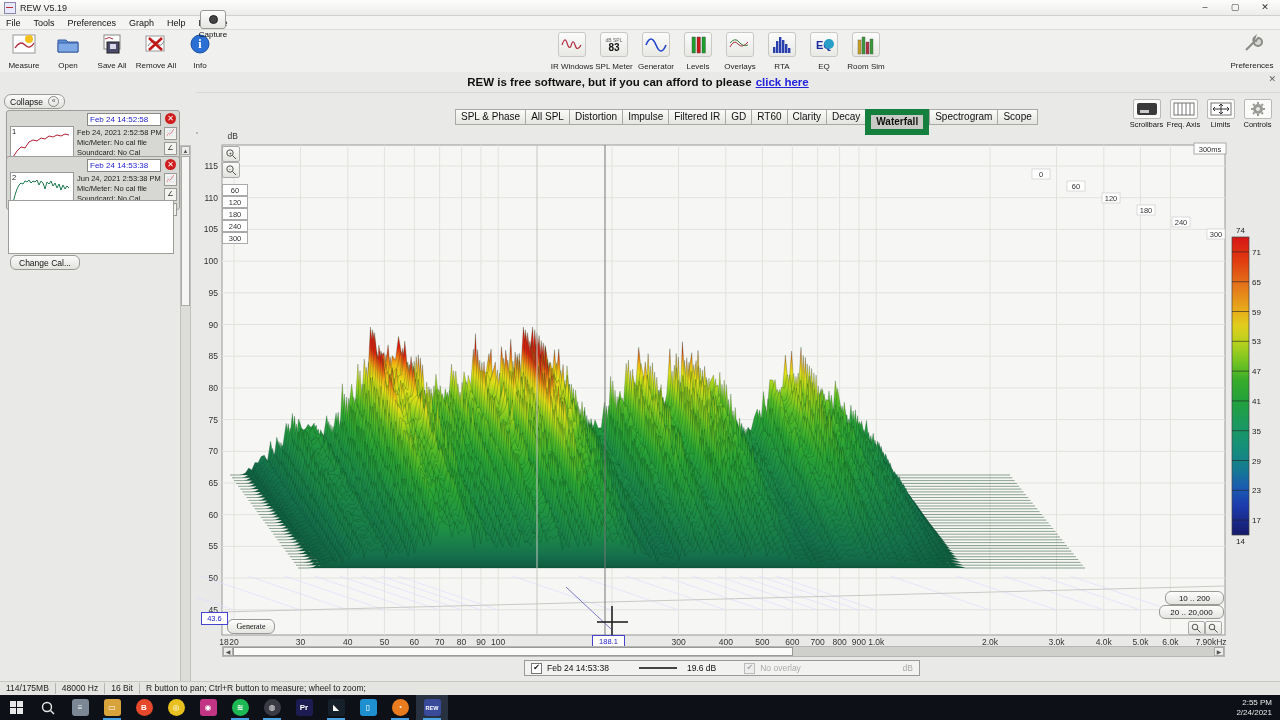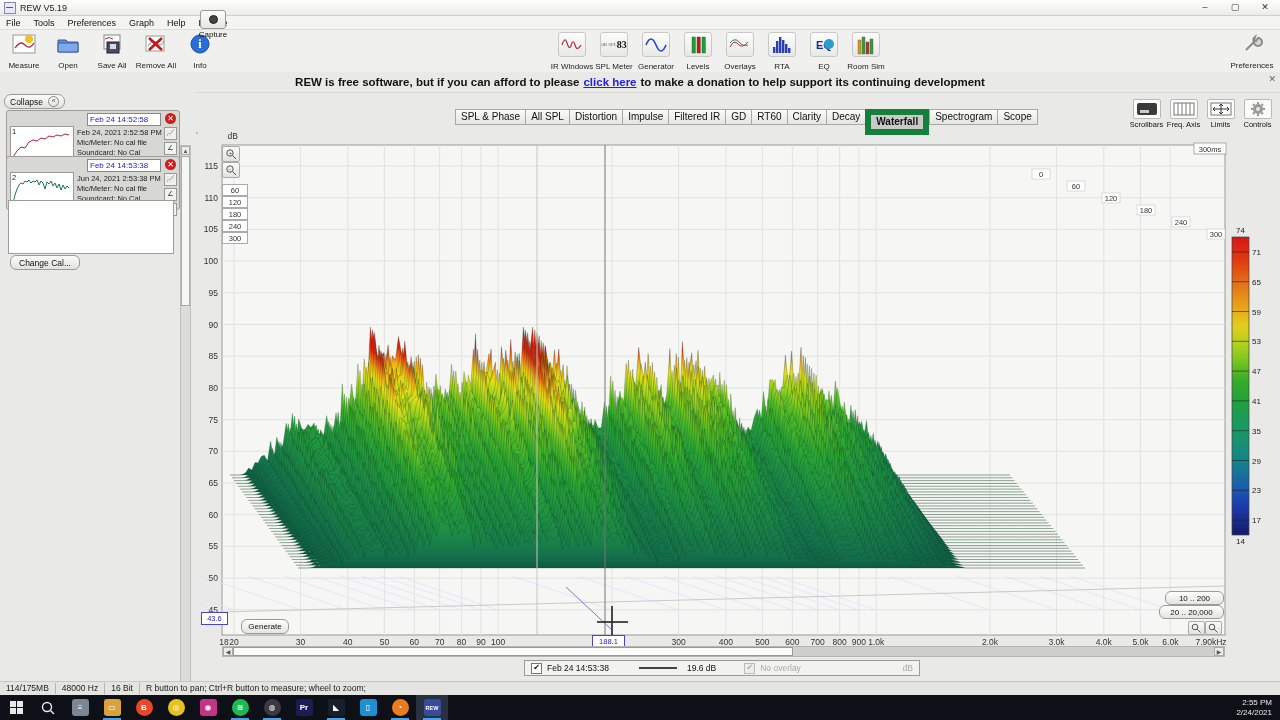--- a/index.html
+++ b/index.html
@@ -202,21 +202,21 @@
   <div id="toolbar-right">
       <div class="tbtn">
         <div class="ticon">
           <svg width="24" height="22">
             <path d="M2 11 q3 -9 5 -2 t4 3 q2 -8 4 -1 t6 0" stroke="#b03040" fill="none" stroke-width="1.2"></path>
           </svg>
         </div>
         <div class="tlabel">IR Windows</div>
       </div>
       <div class="tbtn">
-        <div class="ticon" style="flex-direction: row; font-size: 5px; font-family: Liberation Serif, serif;">
+        <div class="ticon" style="flex-direction: column; font-size: 5px;">
           <div style="color: rgb(102, 102, 102);">dB SPL</div>
           <div style="font-size: 10px; font-weight: bold; color: rgb(17, 17, 17); line-height: 9px;">83</div>
         </div>
         <div class="tlabel">SPL Meter</div>
       </div>
       <div class="tbtn">
         <div class="ticon">
           <svg width="24" height="22">
             <path d="M2 11 q5 -12 10 0 t10 0" stroke="#2244cc" fill="none" stroke-width="1.6"></path>
           </svg>
@@ -282,21 +282,20 @@
           <path d="M5 17 L13 9 M13 9 a4 4 0 1 0 4 -4 l-2 3 -2 -1 1 -3 a4 4 0 0 0 -1 5z" stroke="#8a8a86" stroke-width="2" fill="#d8d8d4"></path>
         </svg>
     </div>
     <div class="tlabel">Preferences</div>
   </div>
 </div>
 
 <div class="abs" id="banner">
   <span>REW is free software, but if you can afford to please</span>
   <a href="#">click here</a>
-  <span>to make a donation to help support its continuing development</span>
 </div>
 <div class="abs" id="banner-close">✕</div>
 
 <div class="abs" id="sidebar">
   <div class="abs" id="collapse-btn">
     <span>Collapse</span>
     <span class="chev">«</span>
   </div>
 
   <div class="mpanel" style="top:18px;height:52px;">
@@ -1032,21 +1031,21 @@
       <text x="1252" y="433.70000000000005" font-size="8" fill="#222" font-family="Liberation Sans, sans-serif">35</text>
       <line x1="1232" y1="460.5" x2="1249" y2="460.5" stroke="#222" stroke-width="0.6"></line>
       <text x="1252" y="463.5" font-size="8" fill="#222" font-family="Liberation Sans, sans-serif">29</text>
       <line x1="1232" y1="490.3" x2="1249" y2="490.3" stroke="#222" stroke-width="0.6"></line>
       <text x="1252" y="493.3" font-size="8" fill="#222" font-family="Liberation Sans, sans-serif">23</text>
       <line x1="1232" y1="520.1" x2="1249" y2="520.1" stroke="#222" stroke-width="0.6"></line>
       <text x="1252" y="523.1" font-size="8" fill="#222" font-family="Liberation Sans, sans-serif">17</text>
     </svg>
 
   <div class="overlay-btn" style="left:27,top:486px;" id="generate-holder"></div>
-  <div class="overlay-btn" style="left:45px;top:487px;width:46px;height:13px;">Generate</div>
+  <div class="overlay-btn" style="left:31px;top:487px;width:46px;height:13px;font-family:Liberation Serif, serif;">Generate</div>
   <div class="overlay-btn" style="left:969px;top:459px;width:57px;height:12px;">10 .. 200</div>
   <div class="overlay-btn" style="left:963px;top:473px;width:63px;height:12px;">20 .. 20,000</div>
 
   <div class="zoombtn" style="left:26px;top:14px;">
     <svg width="16" height="14">
         <circle cx="7" cy="6" r="3.2" fill="none" stroke="#555"></circle>
         <line x1="9.5" y1="8.5" x2="13" y2="12" stroke="#555"></line>
         <text x="6" y="8" font-size="5" fill="#333">+</text>
       </svg>
   </div>

